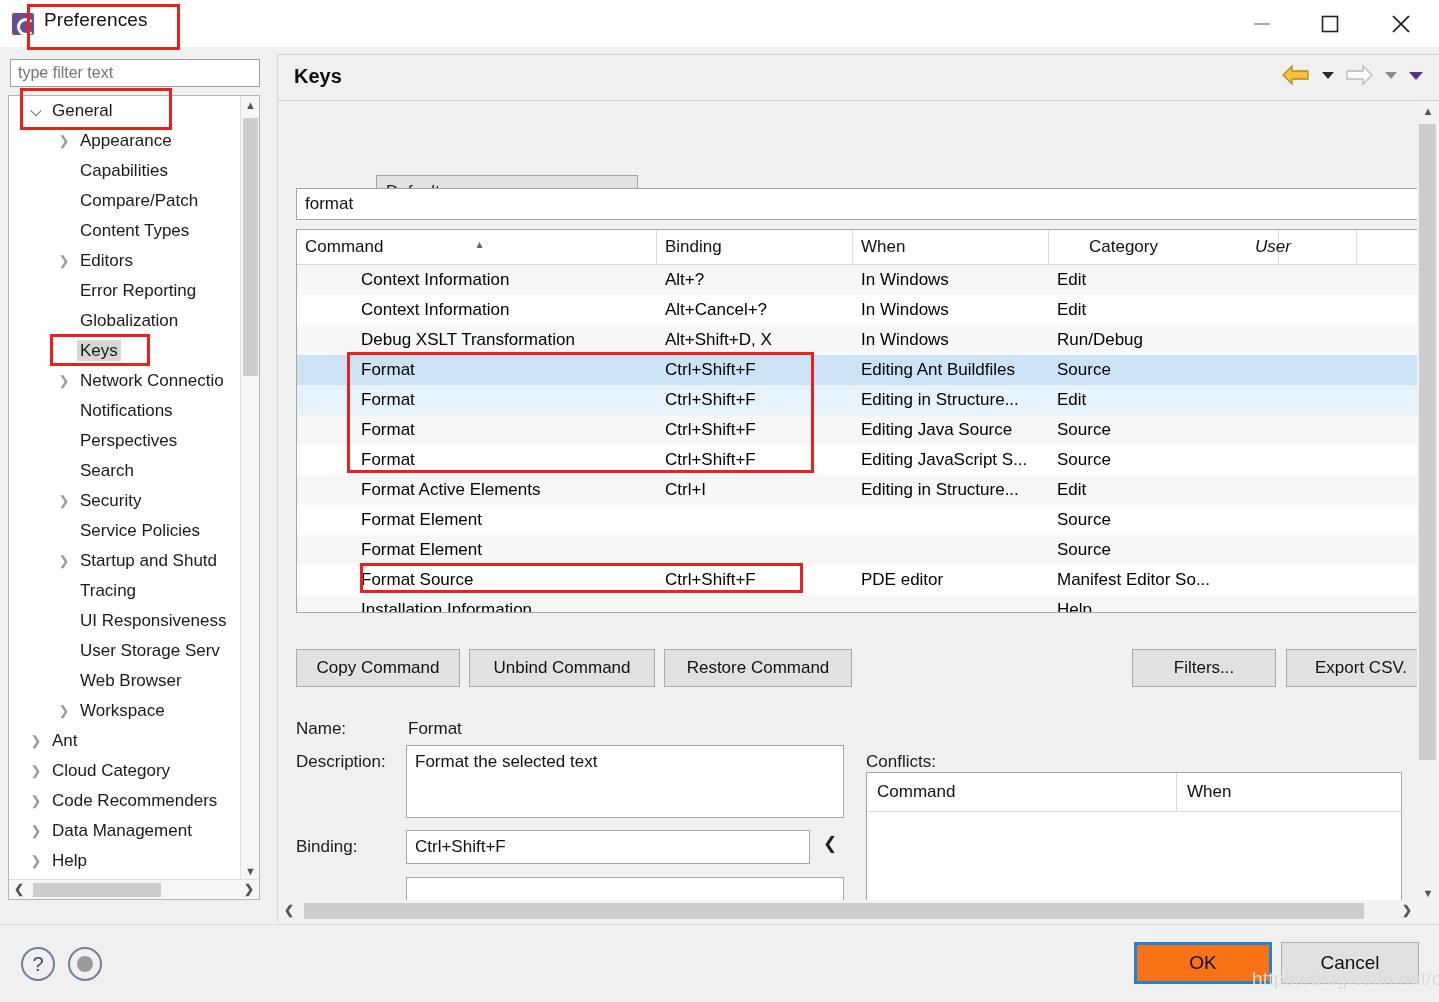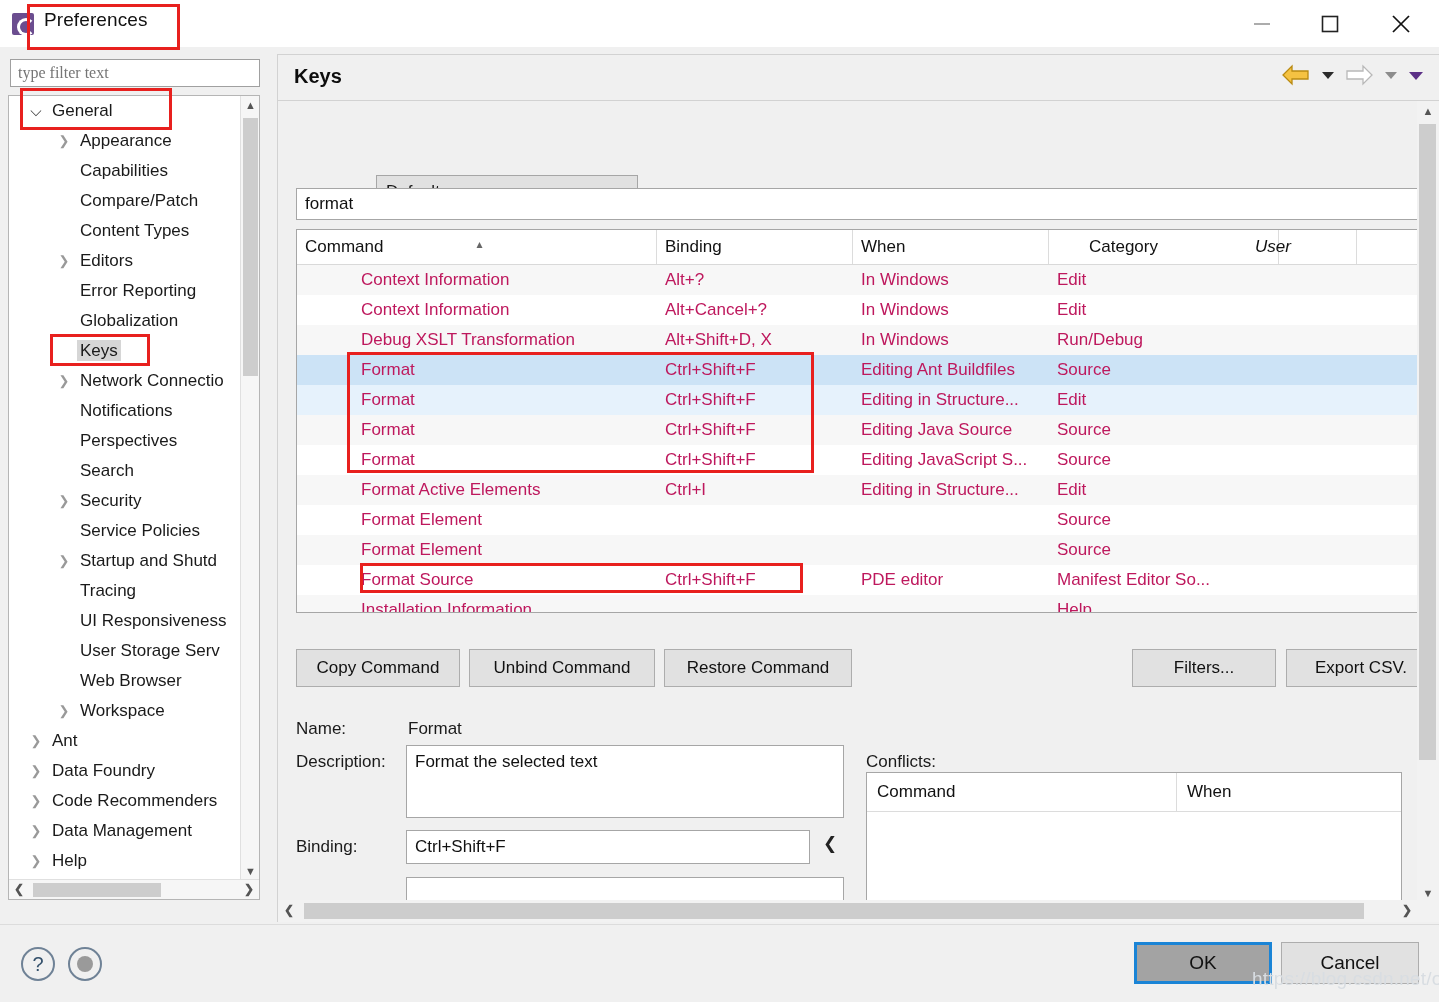--- a/index.html
+++ b/index.html
@@ -72,21 +72,21 @@
   }
   .filter-box {
     position: absolute; left: 10px; top: 12px;
     width: 250px; height: 28px;
     background: #ffffff;
     border: 1px solid #a0a0a0;
     font-size: 16px;
     color: #9a9a9a;
     padding: 3px 7px;
     outline: none;
-    font-family: Liberation Serif, serif;
+    font-family: Liberation Sans, sans-serif;
   }
   .tree {
     position: absolute; left: 8px; top: 48px;
     width: 252px; height: 805px;
     background: #ffffff;
     border: 1px solid #b5b5b5;
     overflow: hidden;
   }
   .tree-scroll { position: absolute; left: 0; top: 0; width: 232px; height: 785px; }
   .tnode {
@@ -222,21 +222,21 @@
     position: absolute; left: 50%; top: -3px;
     font-size: 12px; color: #666;
   }
   .kt-row {
     position: relative; height: 30px;
     white-space: nowrap;
     cursor: default;
   }
   .kt-c {
     position: absolute; top: 0; height: 30px; line-height: 30px;
-    font-size: 17px; color: #be185d;
+    font-size: 17px; color: #000000;
     padding-left: 8px;
     overflow: hidden; white-space: nowrap;
   }
   .kt-row.alt  { background: #f7f7f7; }
   .kt-row.selA { background: #cce3f6; }
   .kt-row.selB { background: #e6f2fc; }
 
   
   .btn {
     position: absolute;
@@ -376,21 +376,21 @@
   .dlg-btn {
     position: absolute; top: 942px;
     height: 42px;
     font-size: 19px; color: #111111;
     background: #e1e1e1;
     border: 1px solid #adadad;
     text-align: center;
     cursor: default;
     font-family: "Liberation Sans", sans-serif;
   }
-  #ok-btn     { left: 1134px; width: 138px; background: #a3a3a3; border: 3px solid #1a84d6; }
+  #ok-btn     { left: 1134px; width: 138px; background: #f97316; border: 3px solid #1a84d6; }
   #cancel-btn { left: 1281px; width: 138px; }
 
   .watermark {
     position: absolute; left: 1252px; top: 968px;
     font-size: 19px; color: #d8dde2;
     letter-spacing: 0.2px;
     white-space: nowrap;
     pointer-events: none;
   }
 </style>
@@ -441,21 +441,21 @@
           <div class="tnode d1"><span class="tlabel">Search</span></div>
           <div class="tnode d1"><span class="arrow">❯</span><span class="tlabel">Security</span></div>
           <div class="tnode d1"><span class="tlabel">Service Policies</span></div>
           <div class="tnode d1"><span class="arrow">❯</span><span class="tlabel">Startup and Shutd</span></div>
           <div class="tnode d1"><span class="tlabel">Tracing</span></div>
           <div class="tnode d1"><span class="tlabel">UI Responsiveness</span></div>
           <div class="tnode d1"><span class="tlabel">User Storage Serv</span></div>
           <div class="tnode d1"><span class="tlabel">Web Browser</span></div>
           <div class="tnode d1"><span class="arrow">❯</span><span class="tlabel">Workspace</span></div>
           <div class="tnode d0"><span class="arrow">❯</span><span class="tlabel">Ant</span></div>
-          <div class="tnode d0"><span class="arrow">❯</span><span class="tlabel">Data Foundry</span></div>
+          <div class="tnode d0"><span class="arrow">❯</span><span class="tlabel">Cloud Category</span></div>
           <div class="tnode d0"><span class="arrow">❯</span><span class="tlabel">Code Recommenders</span></div>
           <div class="tnode d0"><span class="arrow">❯</span><span class="tlabel">Data Management</span></div>
           <div class="tnode d0"><span class="arrow">❯</span><span class="tlabel">Help</span></div>
           <div class="tnode d0"><span class="arrow">❯</span><span class="tlabel">Install/Update</span></div>
         </div>
 
       <div class="tv-scroll">
         <div class="tv-arrow up">▲</div>
         <div class="tv-thumb"></div>
         <div class="tv-arrow dn">▼</div>

